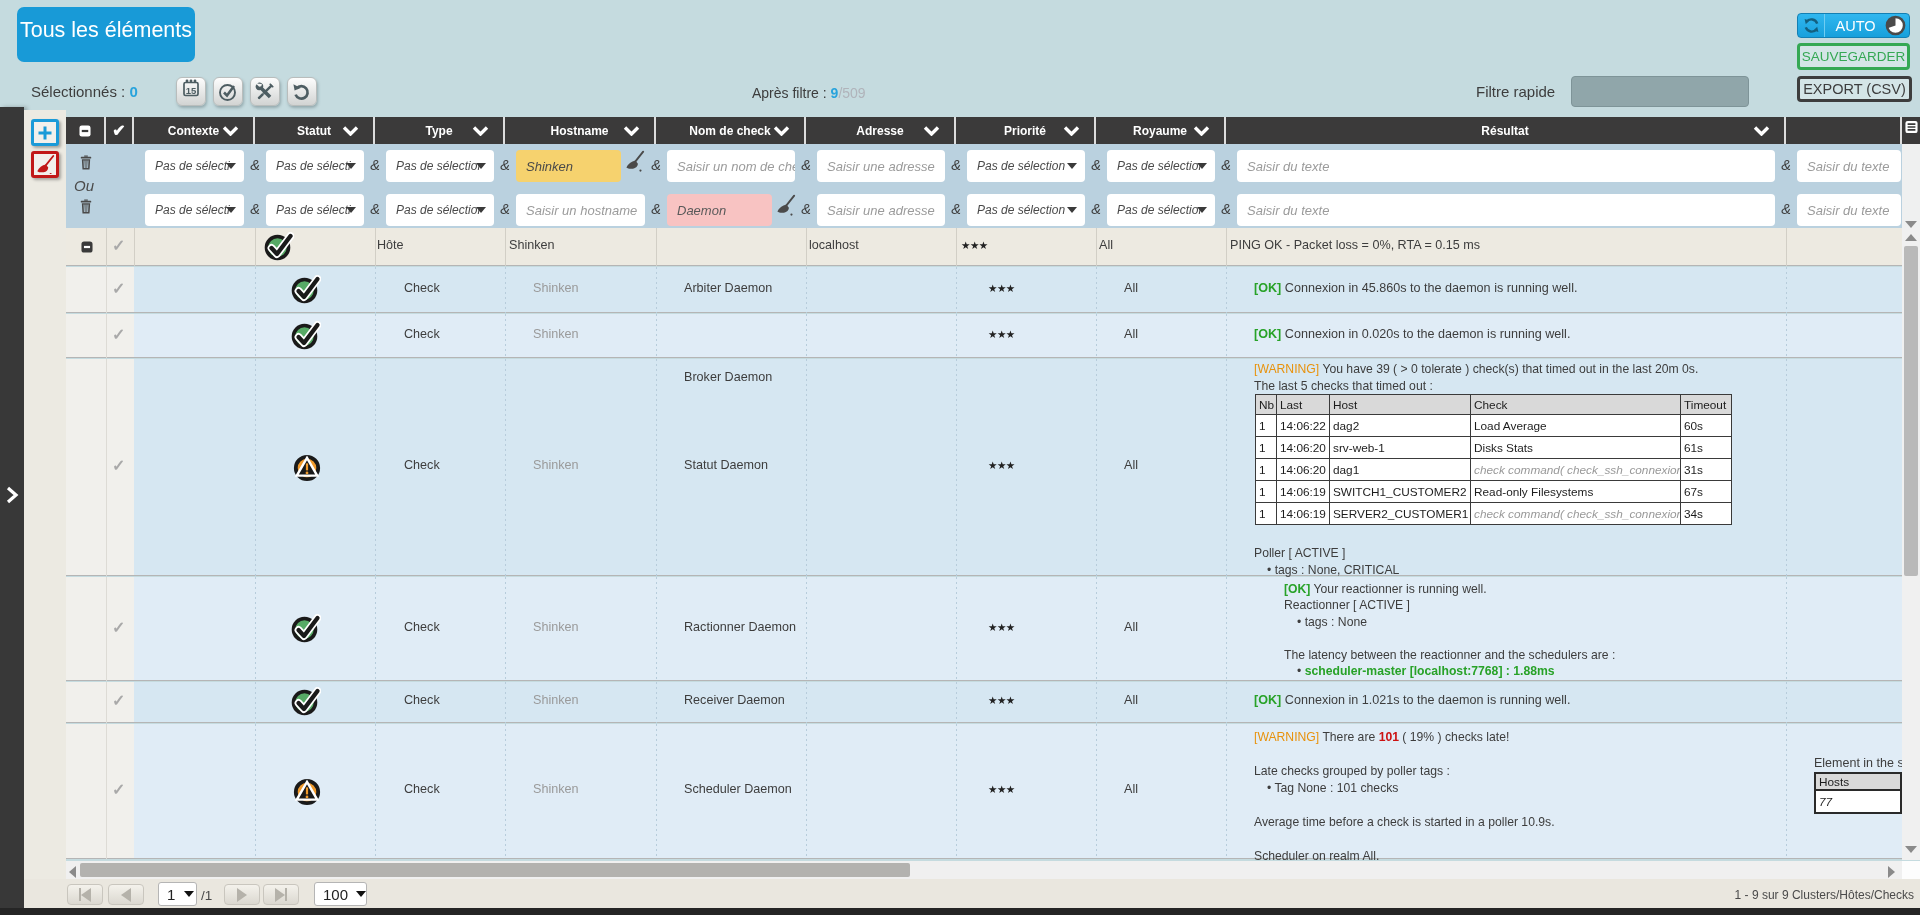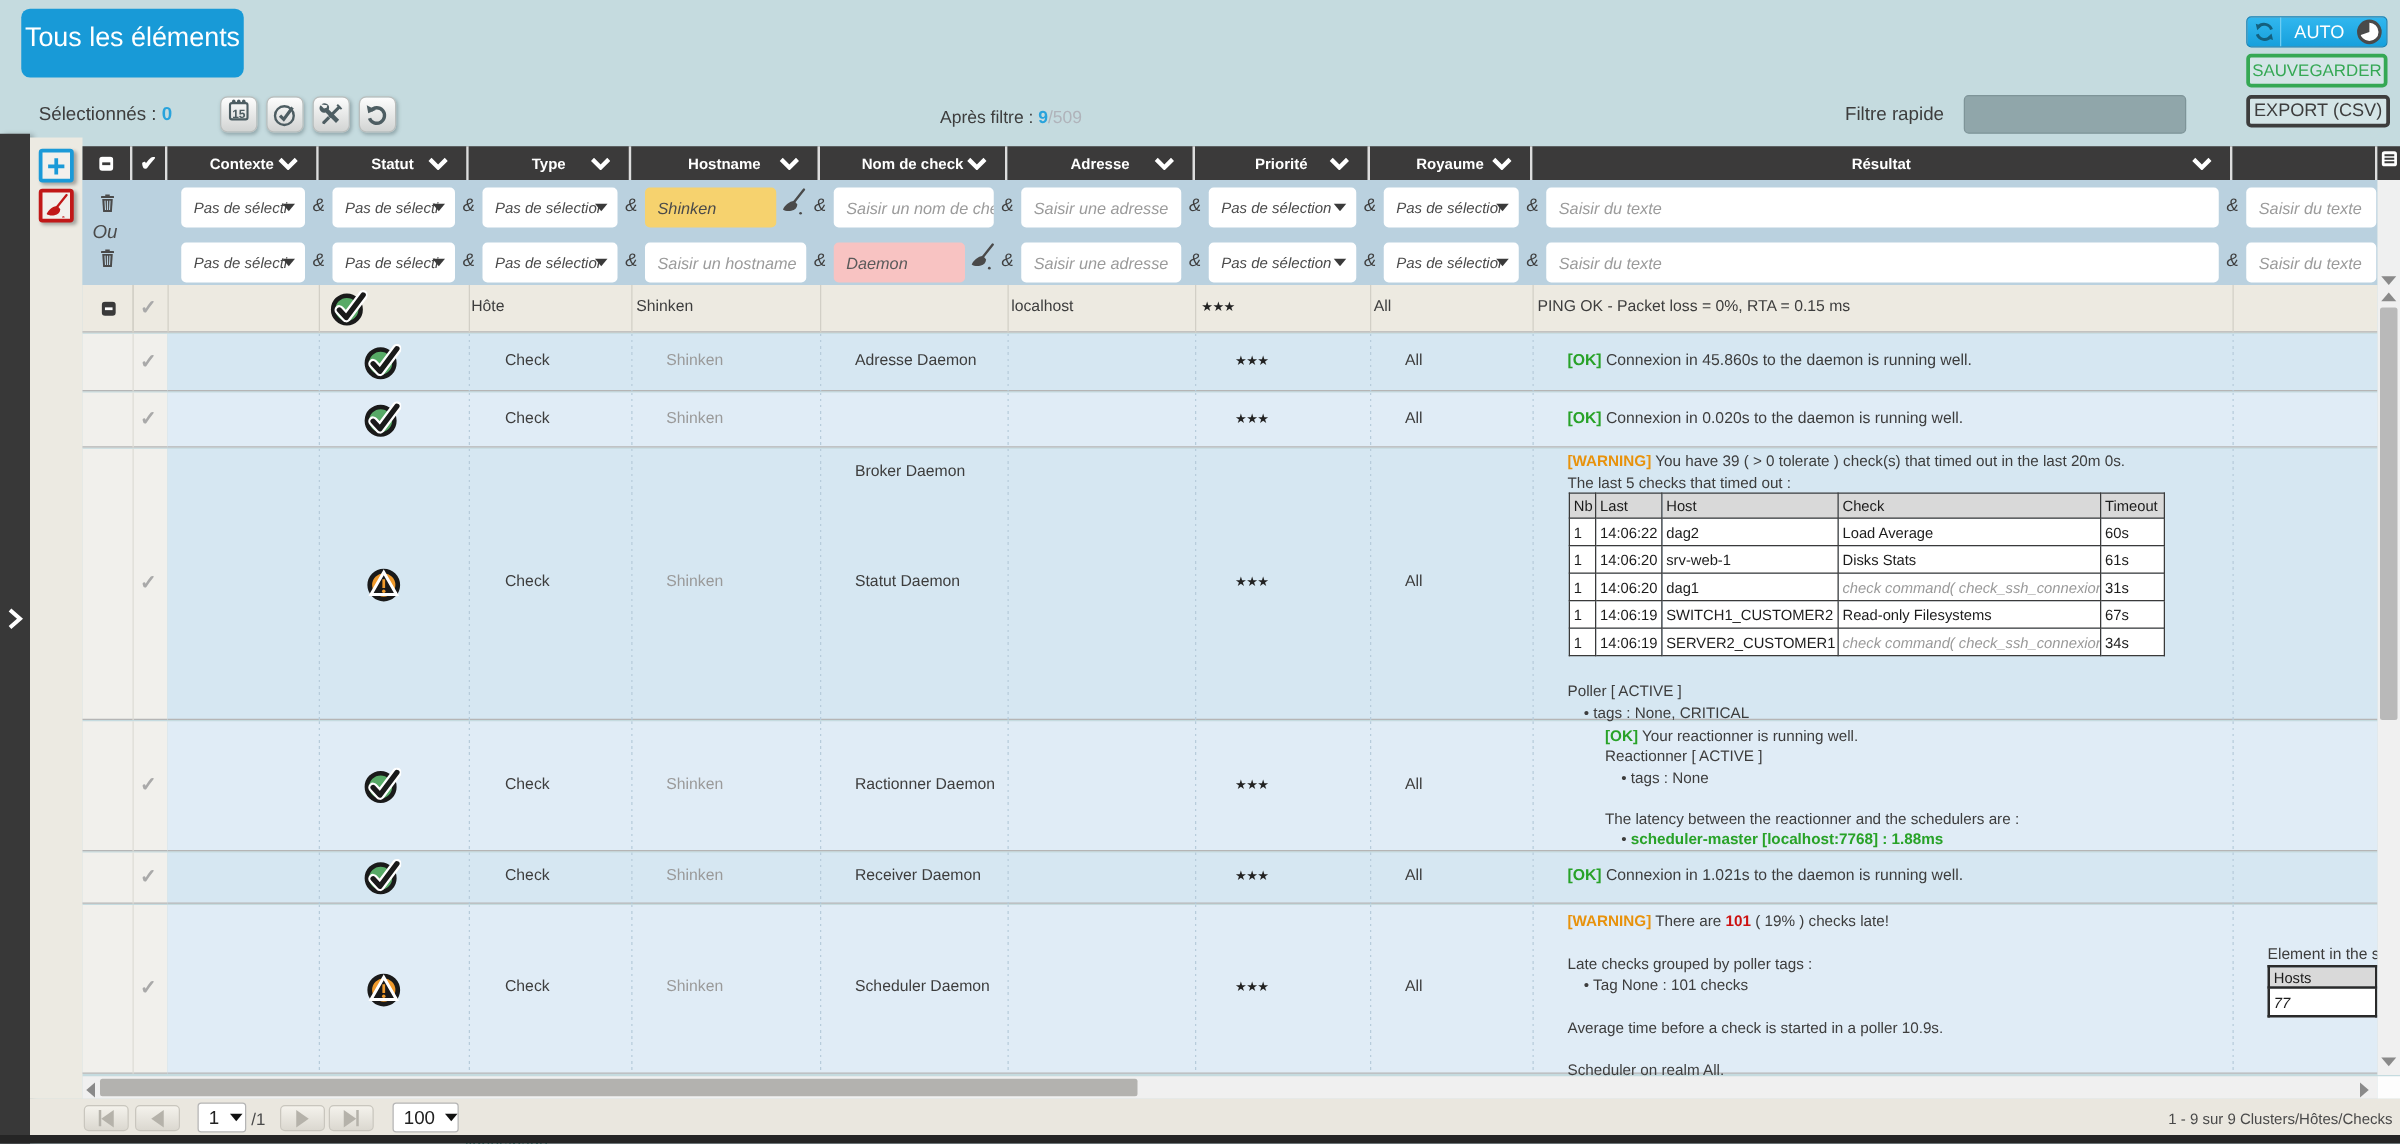--- a/index.html
+++ b/index.html
@@ -8,21 +8,21 @@
 .chev{position:absolute;right:14px;top:9px}
 .inp{position:absolute;height:32px;background:#fff;border-radius:4px;font-style:italic;font-size:13px;color:#9b9b9b;display:flex;align-items:center;padding-left:10px;overflow:hidden;white-space:nowrap}
 .sel{color:#4a4a4a;padding-right:22px;font-size:12px}
 .selarr{position:absolute;right:8px;top:13px;width:0;height:0;border-left:5px solid transparent;border-right:5px solid transparent;border-top:6.5px solid #3a3a3a}
 .amp{position:absolute;width:16px;text-align:center;font-style:italic;font-size:14.5px;color:#3f3f3f}
 .cell{position:absolute;font-size:12.6px;color:#3d3d3d;white-space:nowrap}
 .gchk{position:absolute;color:#a9a9a9;font-size:16px;font-weight:bold}
 .stars{font-size:10.5px;color:#222;letter-spacing:-0.5px}
 .res{position:absolute;font-size:12.2px;color:#3d3d3d;line-height:16.5px;white-space:pre}
 .ok{color:#28a228;font-weight:bold}
-.warn{color:#e8920c;font-weight:bold}
+.warn{color:#e8920c;font-weight:normal}
 table{border-collapse:collapse}
 .ptab{position:absolute;font-size:11.8px;color:#1c1c1c;table-layout:fixed}
 .ptab td,.ptab th{border:1.6px solid #3a3a3a;padding:0 0 0 3px;white-space:nowrap;font-weight:normal;text-align:left;overflow:hidden}
 .ptab th{background:#d9d9d9}
 .ptab td{background:#fff}
 .itl{font-style:italic;color:#999}
 .pgbtn{position:absolute;height:21px;border:1px solid #c9c6be;border-radius:4px;background:linear-gradient(#f4f2ec,#dbd8d0);display:flex;align-items:center;justify-content:center}
 .psel{position:absolute;background:#fff;border:1px solid #b5b5b5;border-radius:3px;display:flex;align-items:center;font-size:15px;color:#222;padding-left:8px}
 </style></head><body>
 <div class="a" style="left:17px;top:7px;width:178px;height:55px;background:#189ad7;border-radius:7px;color:#fff;font-size:21.5px;display:flex;align-items:center;justify-content:center;padding-bottom:9px;white-space:nowrap">Tous les éléments</div>
@@ -352,21 +352,21 @@
     <circle cx="15" cy="19.9" r="1.4" fill="#f09a2c"></circle>
   </svg>
 <div class="cell" style="left:377px;top:238px;">Hôte</div>
 <div class="cell" style="left:509px;top:238px;">Shinken</div>
 <div class="cell" style="left:809px;top:238px;">localhost</div>
 <div class="cell" style="left:961px;top:238px;"><span class="stars">★★★</span></div>
 <div class="cell" style="left:1099px;top:238px;">All</div>
 <div class="cell" style="left:1230px;top:238px;">PING OK - Packet loss = 0%, RTA = 0.15 ms</div>
 <div class="cell" style="left:404px;top:281px;">Check</div>
 <div class="cell" style="left:533px;top:281px;color:#9a9a9a">Shinken</div>
-<div class="cell" style="left:684px;top:281px;">Adresse Daemon</div>
+<div class="cell" style="left:684px;top:281px;">Arbiter Daemon</div>
 <div class="cell" style="left:988px;top:281px;"><span class="stars">★★★</span></div>
 <div class="cell" style="left:1124px;top:281px;">All</div>
 <div class="cell" style="left:404px;top:327px;">Check</div>
 <div class="cell" style="left:533px;top:327px;color:#9a9a9a">Shinken</div>
 <div class="cell" style="left:684px;top:327px;margin-top:43px;">Broker Daemon</div>
 <div class="cell" style="left:988px;top:327px;"><span class="stars">★★★</span></div>
 <div class="cell" style="left:1124px;top:327px;">All</div>
 <div class="cell" style="left:404px;top:458px;">Check</div>
 <div class="cell" style="left:533px;top:458px;color:#9a9a9a">Shinken</div>
 <div class="cell" style="left:684px;top:458px;">Statut Daemon</div>

